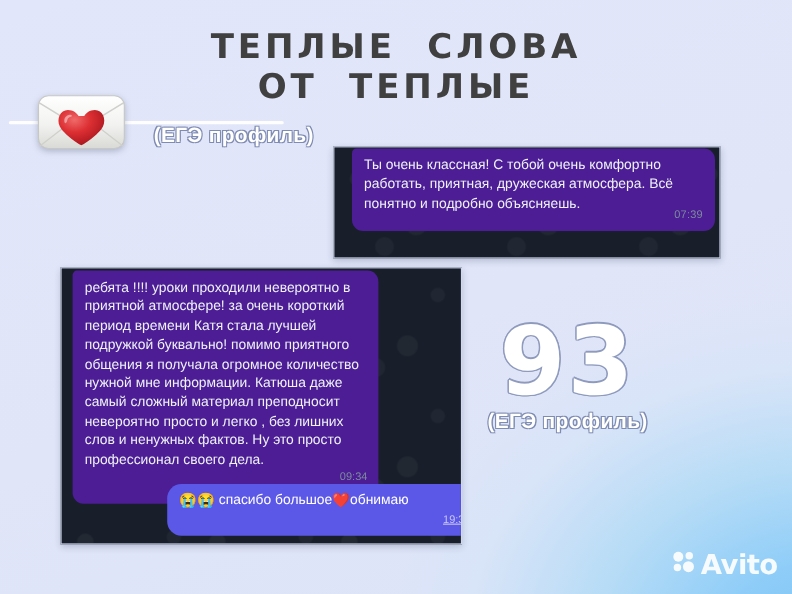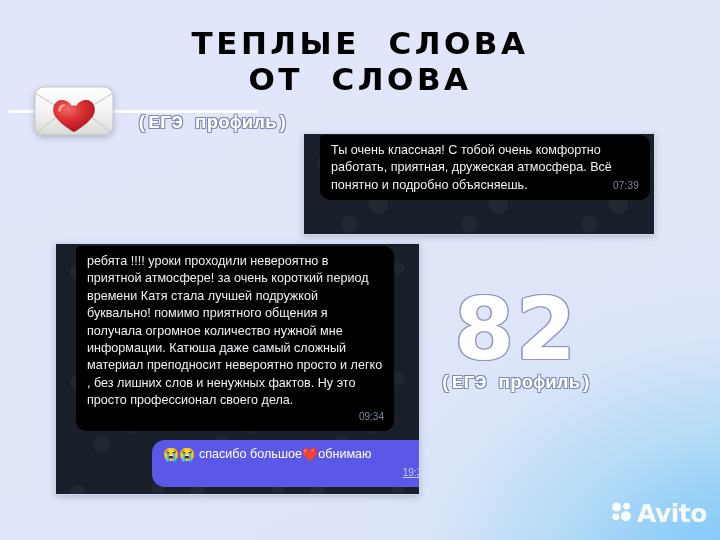--- a/index.html
+++ b/index.html
@@ -18,21 +18,21 @@
     position:absolute; left:0; right:0; top:26px;
     text-align:center;
     z-index:6;
   }
   .title-line{
     display:block;
     font-family:"DejaVu Sans", sans-serif;
     font-weight:700;
     font-size:31px;
     letter-spacing:3.5px;
-    color:#000000;
+    color:#404040;
     line-height:1.16;
     white-space:pre;
   }
 
   
   .rule{
     position:absolute;
     top:110px; left:8px; width:250px; height:3px;
     background:#ffffff;
     opacity:.95;
@@ -64,21 +64,21 @@
     color:#ffffff;
     text-shadow:
        -1px -1px 0 #8f9bbd,  1px -1px 0 #8f9bbd,
        -1px  1px 0 #8f9bbd,  1px  1px 0 #8f9bbd,
         0   -1.4px 0 #8f9bbd, 0 1.4px 0 #8f9bbd,
        -1.4px 0 0 #8f9bbd, 1.4px 0 0 #8f9bbd;
   }
   .score .cap{
     display:block;
     margin-top:2px;
-    font-family:Liberation Mono, monospace;
+    font-family:Liberation Sans, sans-serif;
     font-weight:700;
     font-size:19px;
     letter-spacing:.3px;
     color:#ffffff;
     text-shadow:
        -1px -1px 0 #7f8cb2,  1px -1px 0 #7f8cb2,
        -1px  1px 0 #7f8cb2,  1px  1px 0 #7f8cb2;
   }
   #score-76{ left:105px; top:112px; width:215px; }
   #score-82{ left:402px; top:286px; width:228px; }
@@ -102,23 +102,23 @@
       radial-gradient(circle at 38% 82%, rgba(255,255,255,.035) 0 8px, transparent 9px);
     background-size:120px 110px;
     pointer-events:none;
   }
 
   #shot-1{ left:303px; top:133px; width:352px; height:102px; z-index:5; }
   #shot-2{ left:55px;  top:243px; width:365px; height:252px; z-index:5; }
 
   .bubble{
     position:absolute;
-    background:#000000;
+    background:#4c1d95;
     border-radius:10px;
-    padding:7px 10px 6px 11px;
+    padding:7px 10px 16px 11px;
     color:#eef2f6;
     font-family:"Liberation Sans", sans-serif;
     font-size:12.6px;
     line-height:17.4px;
   }
   .bubble .time{
     float:right;
     margin:2px 0 0 8px;
     font-size:10px;
     color:#7d8a9c;
@@ -129,21 +129,21 @@
     text-align:right;
     font-size:10px;
     color:#7d8a9c;
     margin-top:-2px;
   }
 
   #bubble-1{ left:16px; top:1px; width:330px; border-top-left-radius:4px; }
   #bubble-1 .txt{ display:block; }
   #bubble-1 .time{ position:absolute; right:11px; bottom:6px; }
 
-  #bubble-2{ left:20px; top:2px; width:318px; border-top-left-radius:4px; }
+  #bubble-2{ left:10px; top:2px; width:278px; border-top-left-radius:4px; }
 
   #bubble-3{
     left:96px; top:196px; width:300px;
     background:#5b58e8;
     border-radius:13px;
     border-bottom-right-radius:3px;
     padding:6px 10px 5px 11px;
   }
   #bubble-3 .txt{ font-size:12.6px; color:#fff; white-space:nowrap; }
   #bubble-3 .meta{
@@ -168,21 +168,21 @@
     color:#ffffff;
     letter-spacing:-.5px;
     line-height:1;
   }
 </style>
 </head>
 <body>
 
 <div class="title-block">
   <span class="title-line">ТЕПЛЫЕ  СЛОВА</span>
-  <span class="title-line">ОТ  СЛОВА</span>
+  <span class="title-line">ОТ  ТЕПЛЫЕ</span>
 </div>
 
 <div class="rule"></div>
 
 <div class="envelope">
   <svg viewBox="0 0 82 56" width="82" height="56" aria-hidden="true">
     <defs>
       <linearGradient id="envBody" x1="0" y1="0" x2="0" y2="1">
         <stop offset="0%" stop-color="#ffffff"></stop>
         <stop offset="55%" stop-color="#f2f2f0"></stop>
@@ -204,21 +204,21 @@
     <path d="M41 49c-1 0-16-9.6-19.6-17C18.2 25.4 21.6 17 28.8 17c4.7 0 7.8 2.6 9.6 5.4h5.2C45.4 19.6 48.5 17 53.2 17c7.2 0 10.6 8.4 7.4 15-3.6 7.4-18.6 17-19.6 17z" fill="url(#heartG)"></path>
     <path d="M30.5 21.3c-3.4.3-5.4 3-5 6.2.4 2.7 2.3 1.3 2.6-.9.3-2 1.5-3.1 3.2-3.4 1.6-.3 1.3-2.1-.8-1.9z" fill="#ffffff" opacity=".45"></path>
   </svg>
 </div>
 
 <div class="score" id="score-76">
   <span class="cap">(ЕГЭ профиль)</span>
 </div>
 
 <div class="score" id="score-82">
-  <span class="num">82</span>
+  <span class="num">93</span>
   <span class="cap">(ЕГЭ профиль)</span>
 </div>
 
 <div class="shot" id="shot-1">
   <div class="bubble" id="bubble-1">
     <span class="txt">Ты очень классная! С тобой очень комфортно работать, приятная, дружеская атмосфера. Всё понятно и подробно объясняешь.</span>
     <span class="time">07:39</span>
   </div>
 </div>
 

